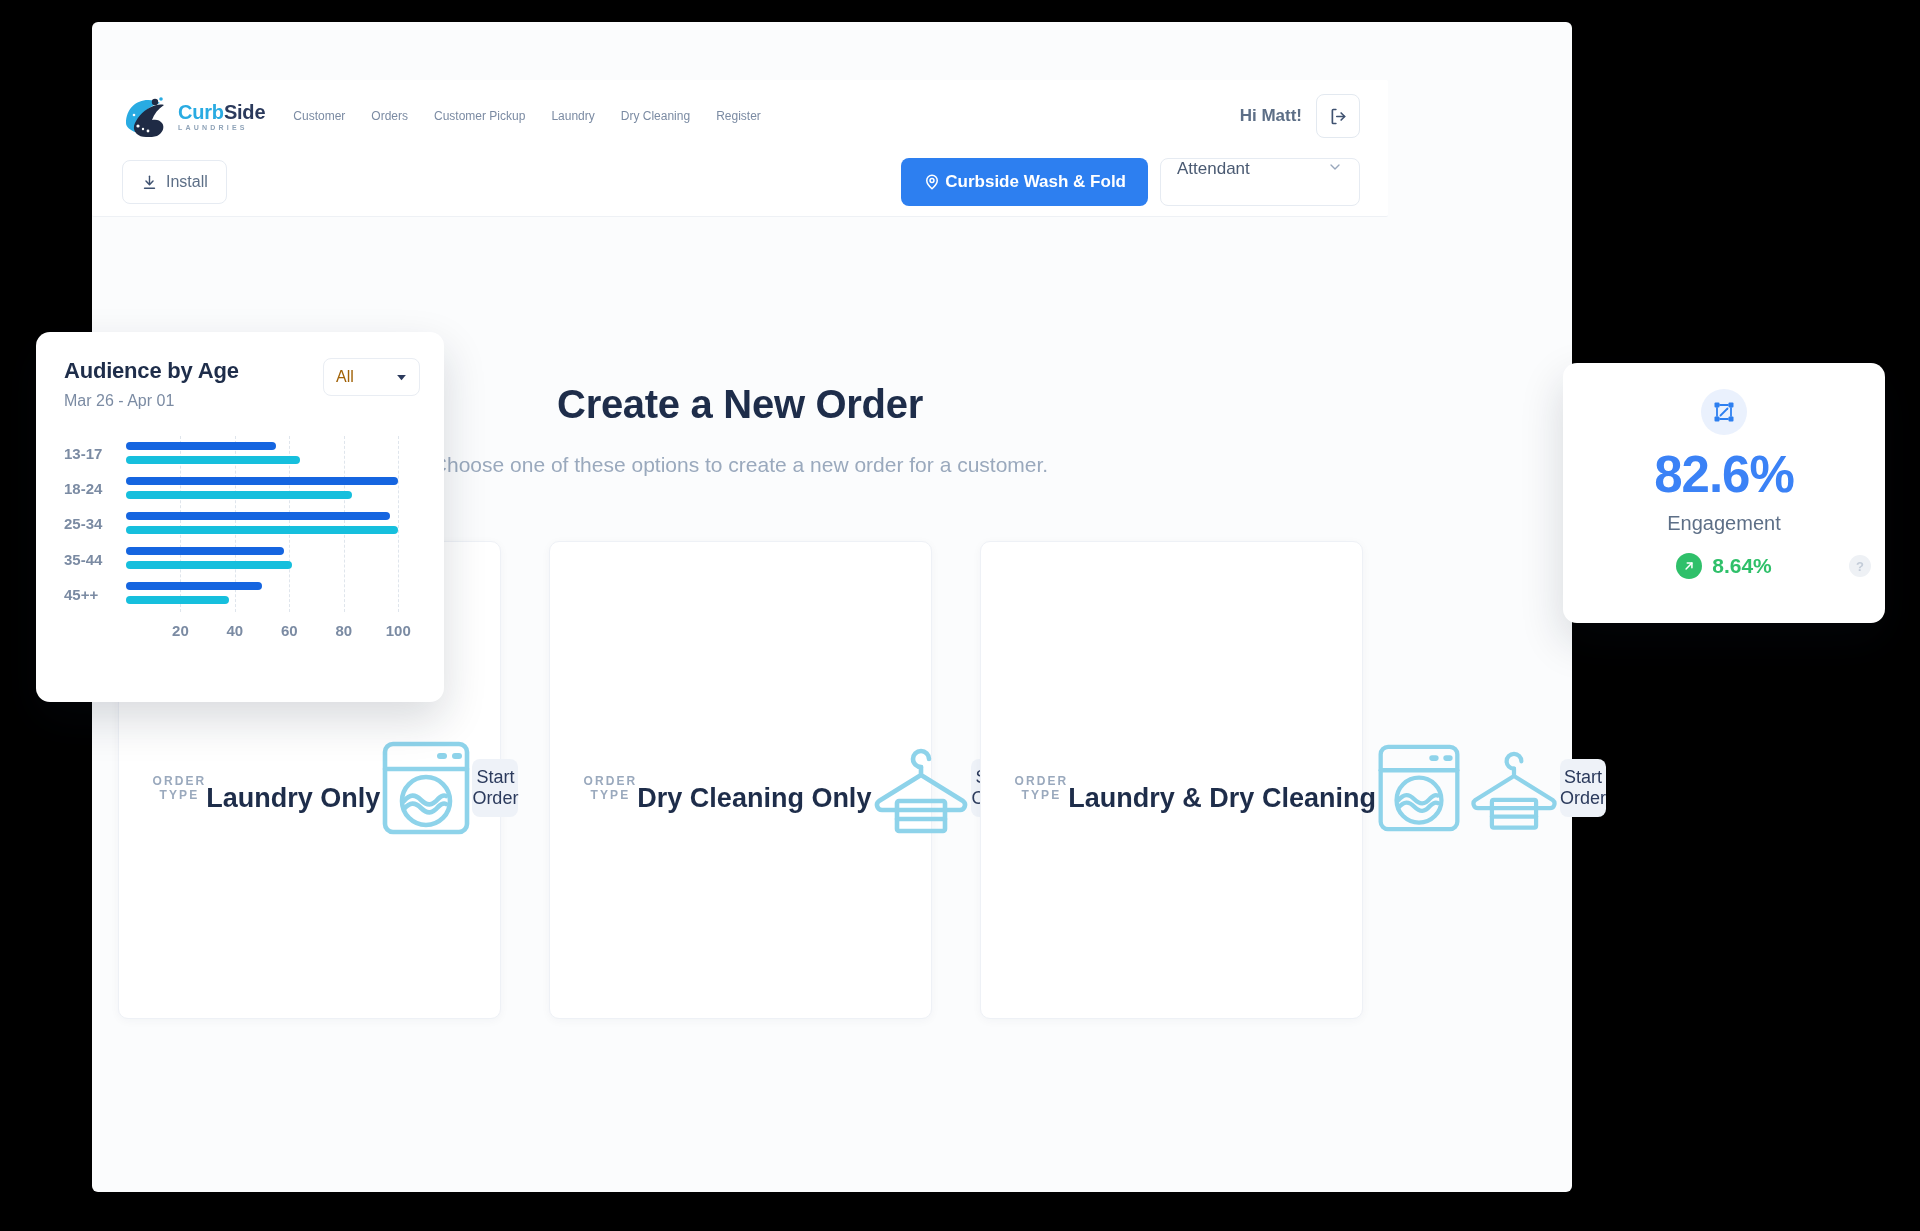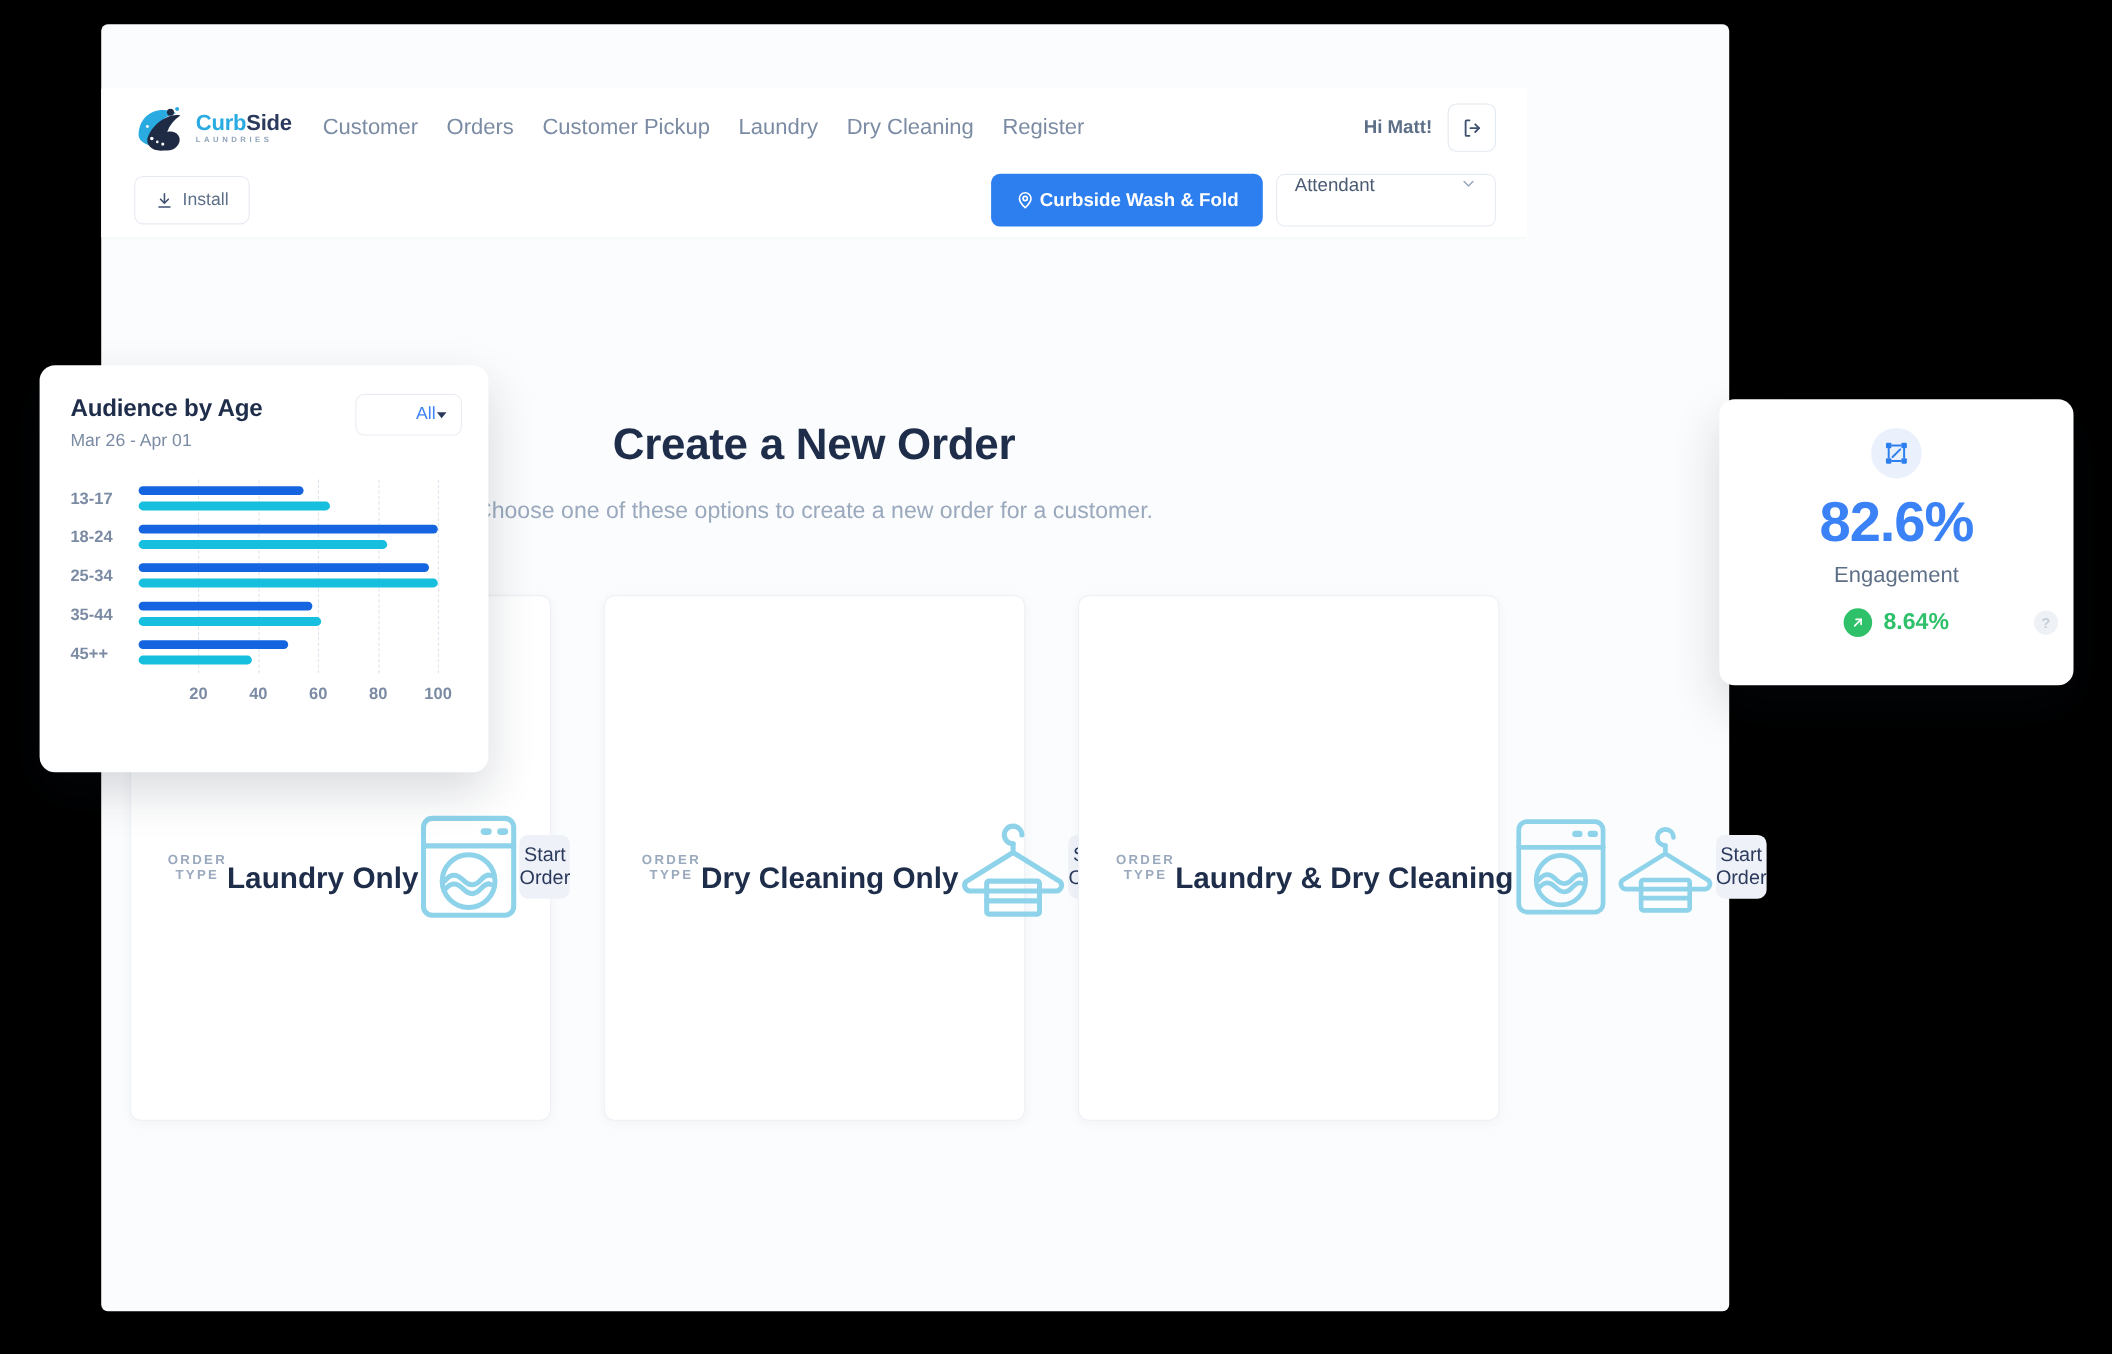--- a/index.html
+++ b/index.html
@@ -79,21 +79,21 @@
     margin-top: 2px;
   }
 
   .nav {
     display: flex;
     align-items: center;
     gap: 26px;
     flex: 1;
   }
   .nav a {
-    font-size: 20px;
+    font-size: 12px;
     color: #7b8ba3;
     text-decoration: none;
     white-space: nowrap;
   }
 
   .greet {
     font-size: 17px;
     color: #5d6f87;
     font-weight: 600;
     margin-right: 14px;
@@ -260,24 +260,24 @@
     color: #7b8ba3;
   }
   .wc-select {
     margin-left: auto;
     width: 97px;
     height: 38px;
     border: 1px solid #e9edf3;
     border-radius: 8px;
     display: flex;
     align-items: center;
-    justify-content: flex-end;
+    justify-content: space-between;
     padding: 0 12px;
     font-size: 16px;
-    color: #3b82f6;
+    color: #a16207;
     background: #fff;
   }
 
   .wc-plot {
     position: relative;
     margin-top: 26px;
     height: 208px;
   }
   .wc-rows { position: relative; height: 176px; }
   .wc-row {

